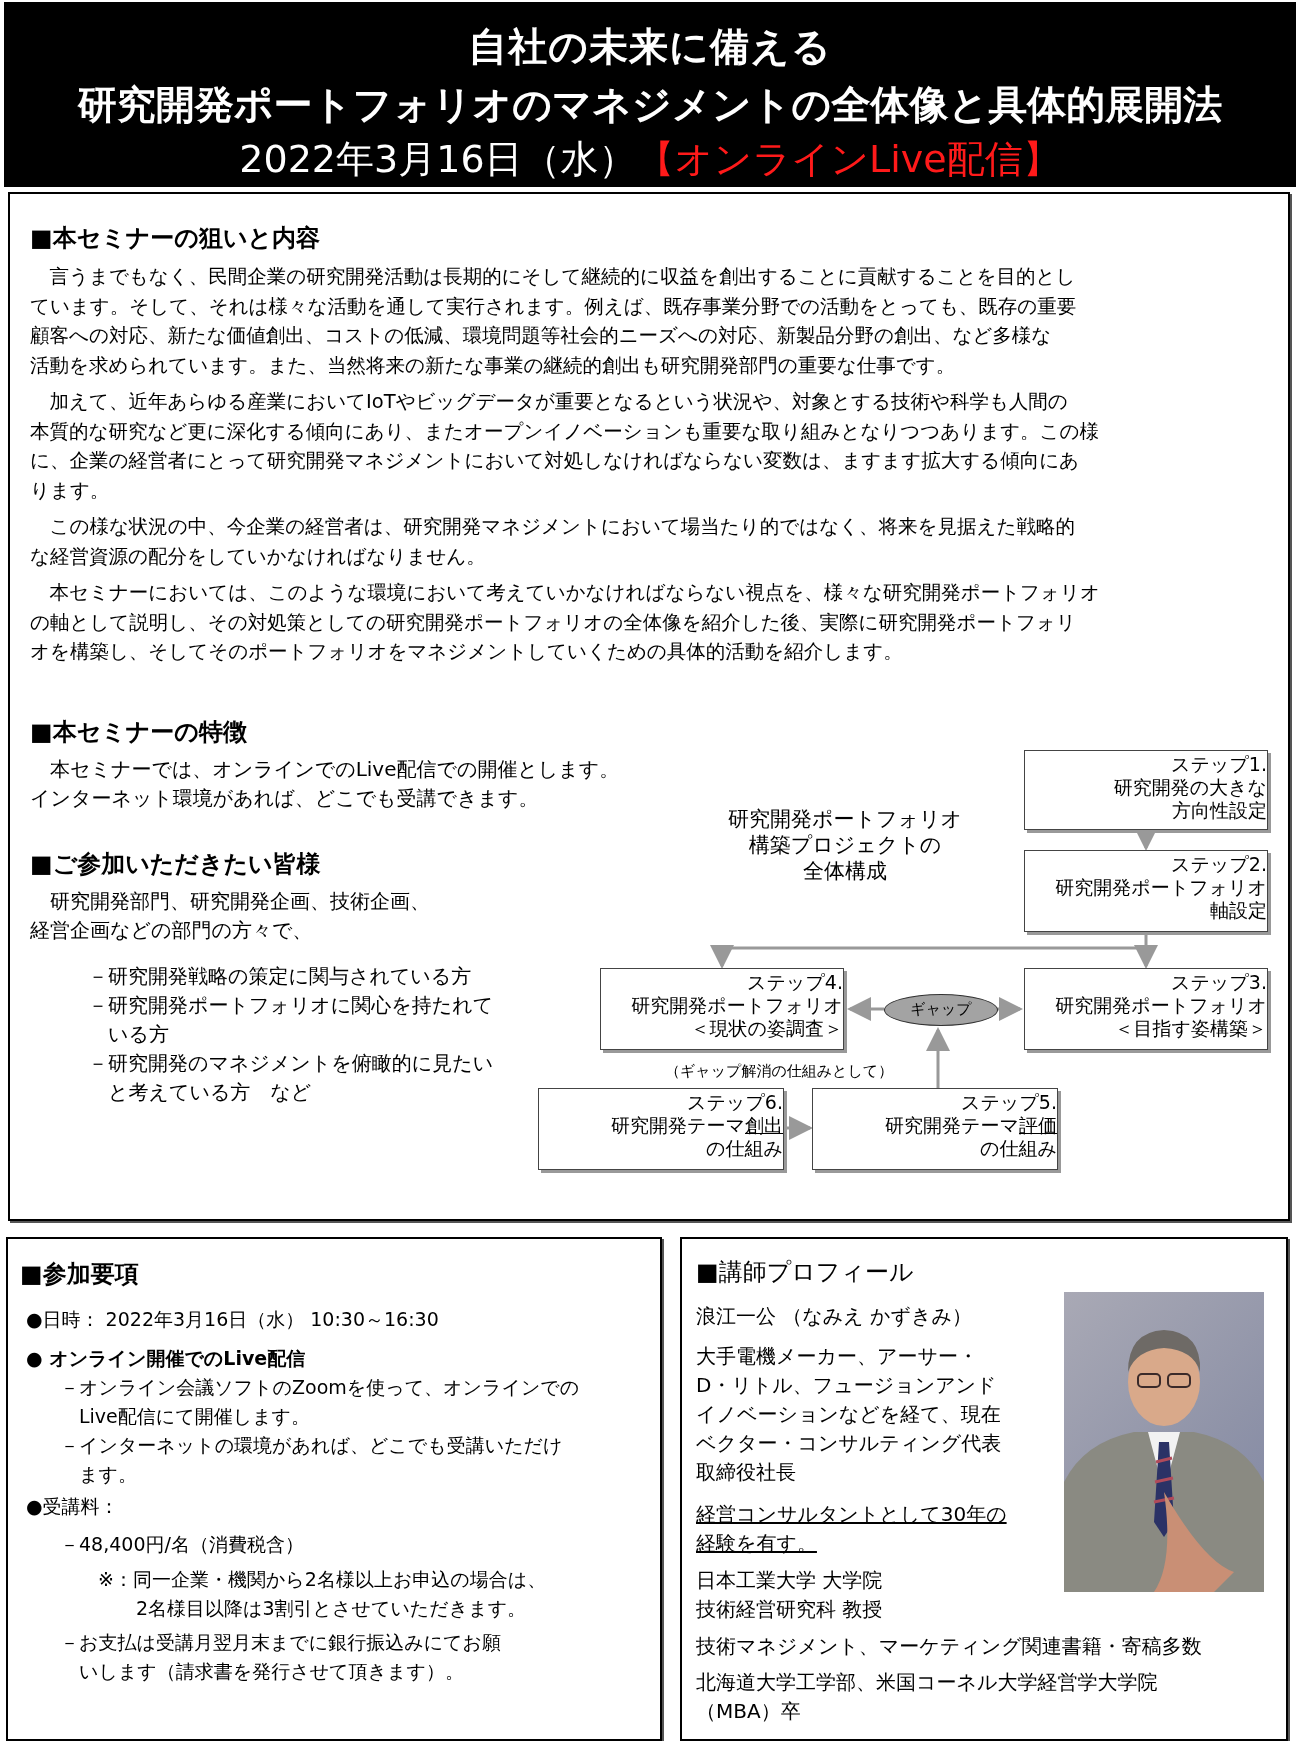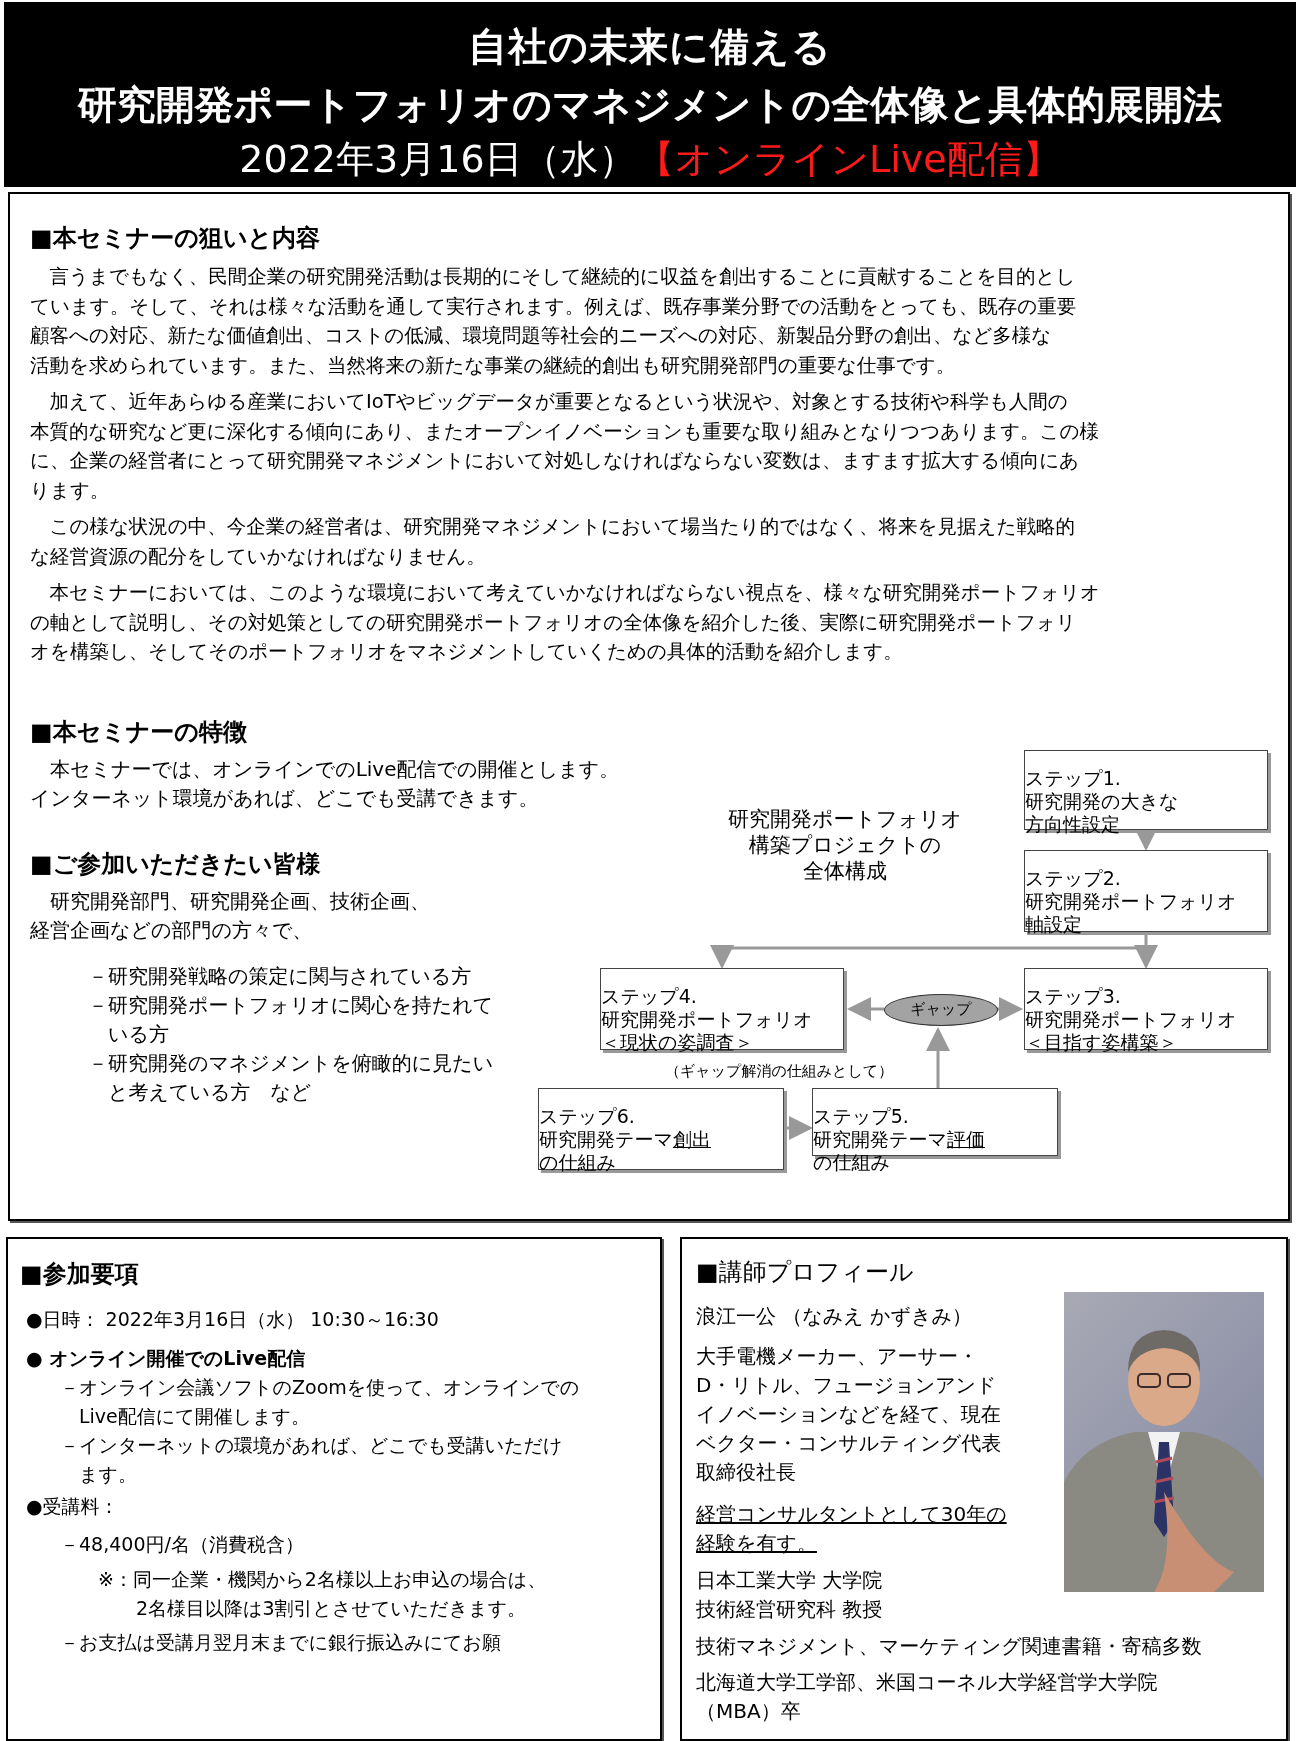--- a/index.html
+++ b/index.html
@@ -17,21 +17,21 @@
   .box { position:absolute; border:2px solid #000; box-shadow:2px 2px 0 #555; background:#fff; }
   #mainbox { left:8px; top:192px; width:1278px; height:1025px; }
   #applybox { left:6px; top:1237px; width:652px; height:500px; }
   #profbox { left:680px; top:1237px; width:604px; height:500px; }
   .sec-title { position:absolute; font-size:24px; font-weight:bold; white-space:nowrap; }
   .para { position:absolute; font-size:19.5px; line-height:29.5px; white-space:nowrap; }
   .para p { margin:0; }
   .txt { position:absolute; font-size:20px; line-height:29px; white-space:nowrap; }
   
   .step { position:absolute; border:1.5px solid #444; background:#fff; box-shadow:3px 3px 0 #999;
-          text-align:left; font-size:19px; line-height:23px; padding-top:16px; box-sizing:border-box; }
+          text-align:right; font-size:19px; line-height:23px; padding-top:2px; box-sizing:border-box; }
   .step u { text-decoration:underline; }
   .ellipse { position:absolute; border:1.5px solid #333; border-radius:50%; background:#a3a3a3;
              text-align:center; font-size:15px; line-height:28px; }
   .diag-title { position:absolute; text-align:center; font-size:21px; line-height:26px; }
   .caption { position:absolute; font-size:15px; white-space:nowrap; }
   svg.lines { position:absolute; left:0; top:0; width:1300px; height:1741px; pointer-events:none; }
   #photo { position:absolute; left:1064px; top:1292px; width:200px; height:300px; overflow:hidden;
            background:linear-gradient(135deg,#a9a9b5 0%,#8f93a8 60%,#7f86a3 100%); }
   ul { margin:8px; padding:0; list-style:none; }
 </style>
@@ -140,21 +140,21 @@
   <span style="display:block">＜現状の姿調査＞</span>
 </div>
 <div class="ellipse" style="left:884px;top:994px;width:112px;height:30px;">ギャップ</div>
 <div class="caption" style="left:665px;top:1062px;">（ギャップ解消の仕組みとして）</div>
 
 <div class="step" style="left:538px;top:1088px;width:246px;height:82px;">
   <span style="display:block">ステップ6.</span>
   <span style="display:block"><span>研究開発テーマ</span><u>創出</u></span>
   <span style="display:block">の仕組み</span>
 </div>
-<div class="step" style="left:812px;top:1088px;width:246px;height:68px;">
+<div class="step" style="left:812px;top:1088px;width:246px;height:82px;">
   <span style="display:block">ステップ5.</span>
   <span style="display:block"><span>研究開発テーマ</span><u>評価</u></span>
   <span style="display:block">の仕組み</span>
 </div>
 
 <div id="applybox" class="box"></div>
 <div class="sec-title" style="left:20px;top:1258px;">■参加要項</div>
 <div class="txt" style="left:26px;top:1305px;font-size:19px;">●日時：  2022年3月16日（水） 10:30～16:30</div>
 <div class="txt" style="left:26px;top:1344px;font-size:19px;font-weight:bold;">● オンライン開催でのLive配信</div>
 <div class="txt" style="left:60px;top:1373px;font-size:19px;">
@@ -164,20 +164,21 @@
   <span style="display:block">　ます。</span>
 </div>
 <div class="txt" style="left:26px;top:1492px;font-size:19px;">●受講料：</div>
 <div class="txt" style="left:60px;top:1530px;font-size:19px;">－48,400円/名（消費税含）</div>
 <div class="txt" style="left:98px;top:1565px;font-size:19px;">
   <span style="display:block">※：同一企業・機関から2名様以上お申込の場合は、</span>
   <span style="display:block">　　2名様目以降は3割引とさせていただきます。</span>
 </div>
 <div class="txt" style="left:60px;top:1628px;font-size:19px;">
   <span style="display:block">－お支払は受講月翌月末までに銀行振込みにてお願</span>
+  <span style="display:block">　いします（請求書を発行させて頂きます）。</span>
 </div>
 
 <div id="profbox" class="box"></div>
 <div class="sec-title" style="left:696px;top:1256px;font-weight:normal;">■講師プロフィール</div>
 <div class="txt" style="left:696px;top:1302px;">浪江一公 （なみえ かずきみ）</div>
 <div class="txt" style="left:696px;top:1342px;">
   <span style="display:block">大手電機メーカー、アーサー・</span>
   <span style="display:block">D・リトル、フュージョンアンド</span>
   <span style="display:block">イノベーションなどを経て、現在</span>
   <span style="display:block">ベクター・コンサルティング代表</span>

